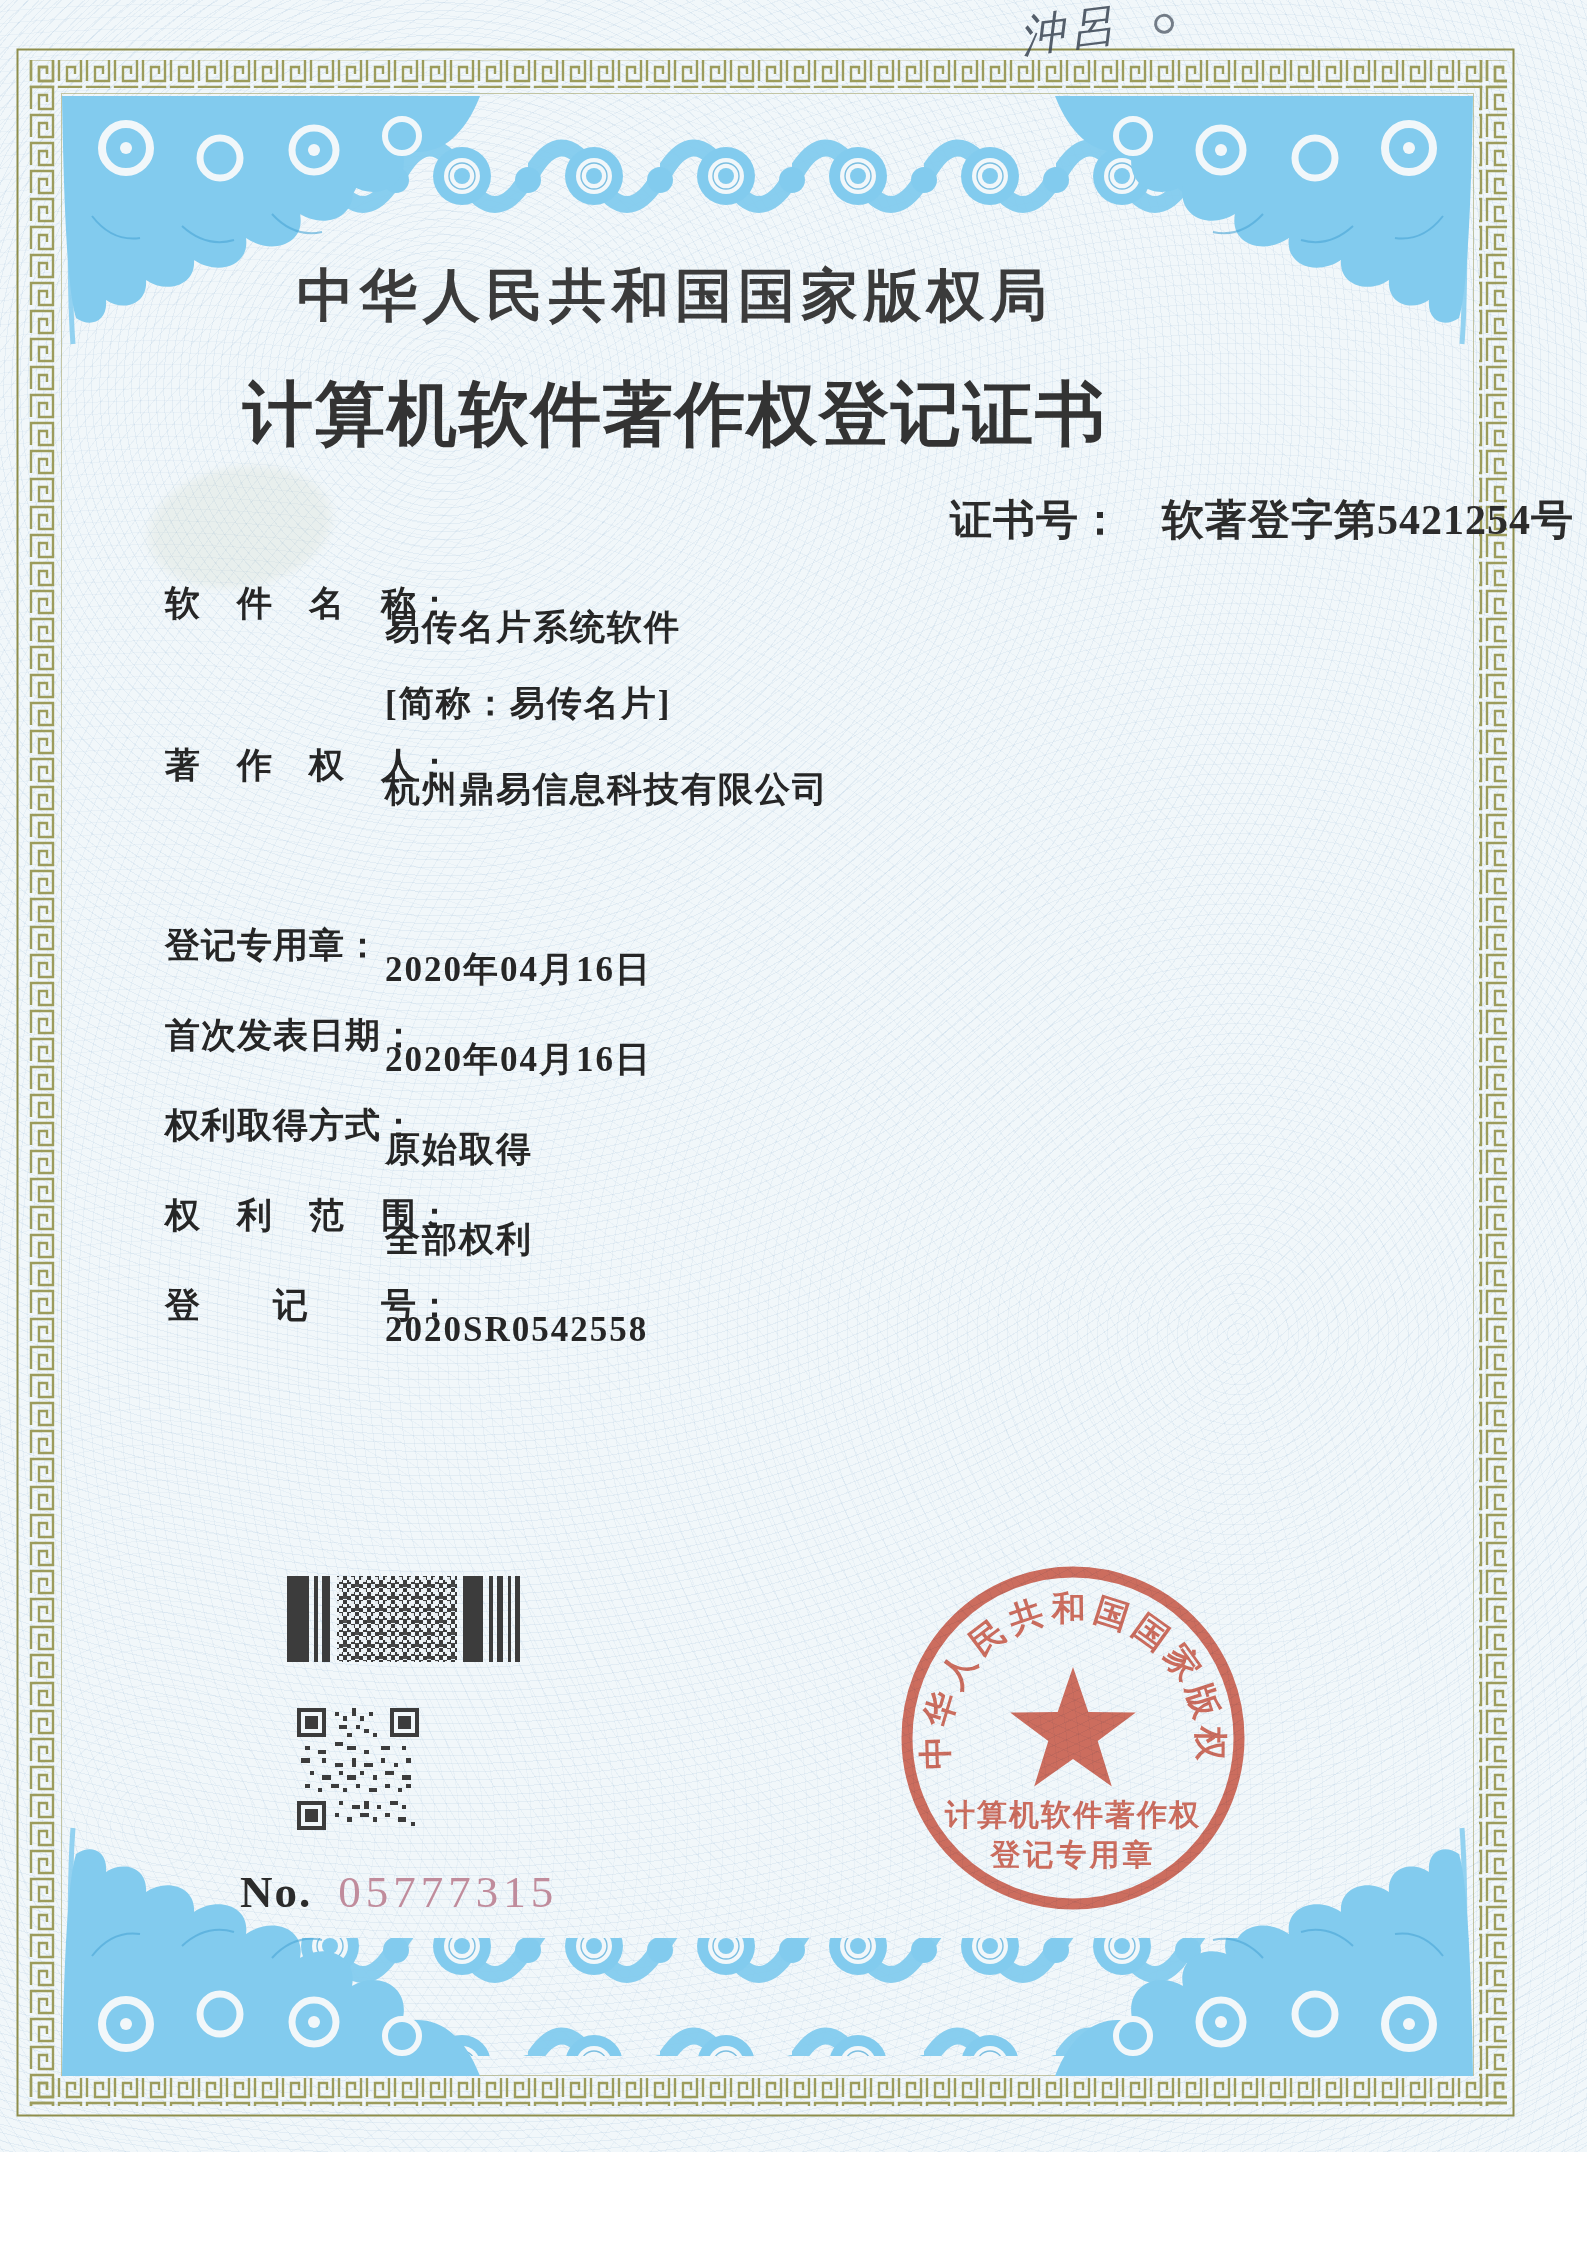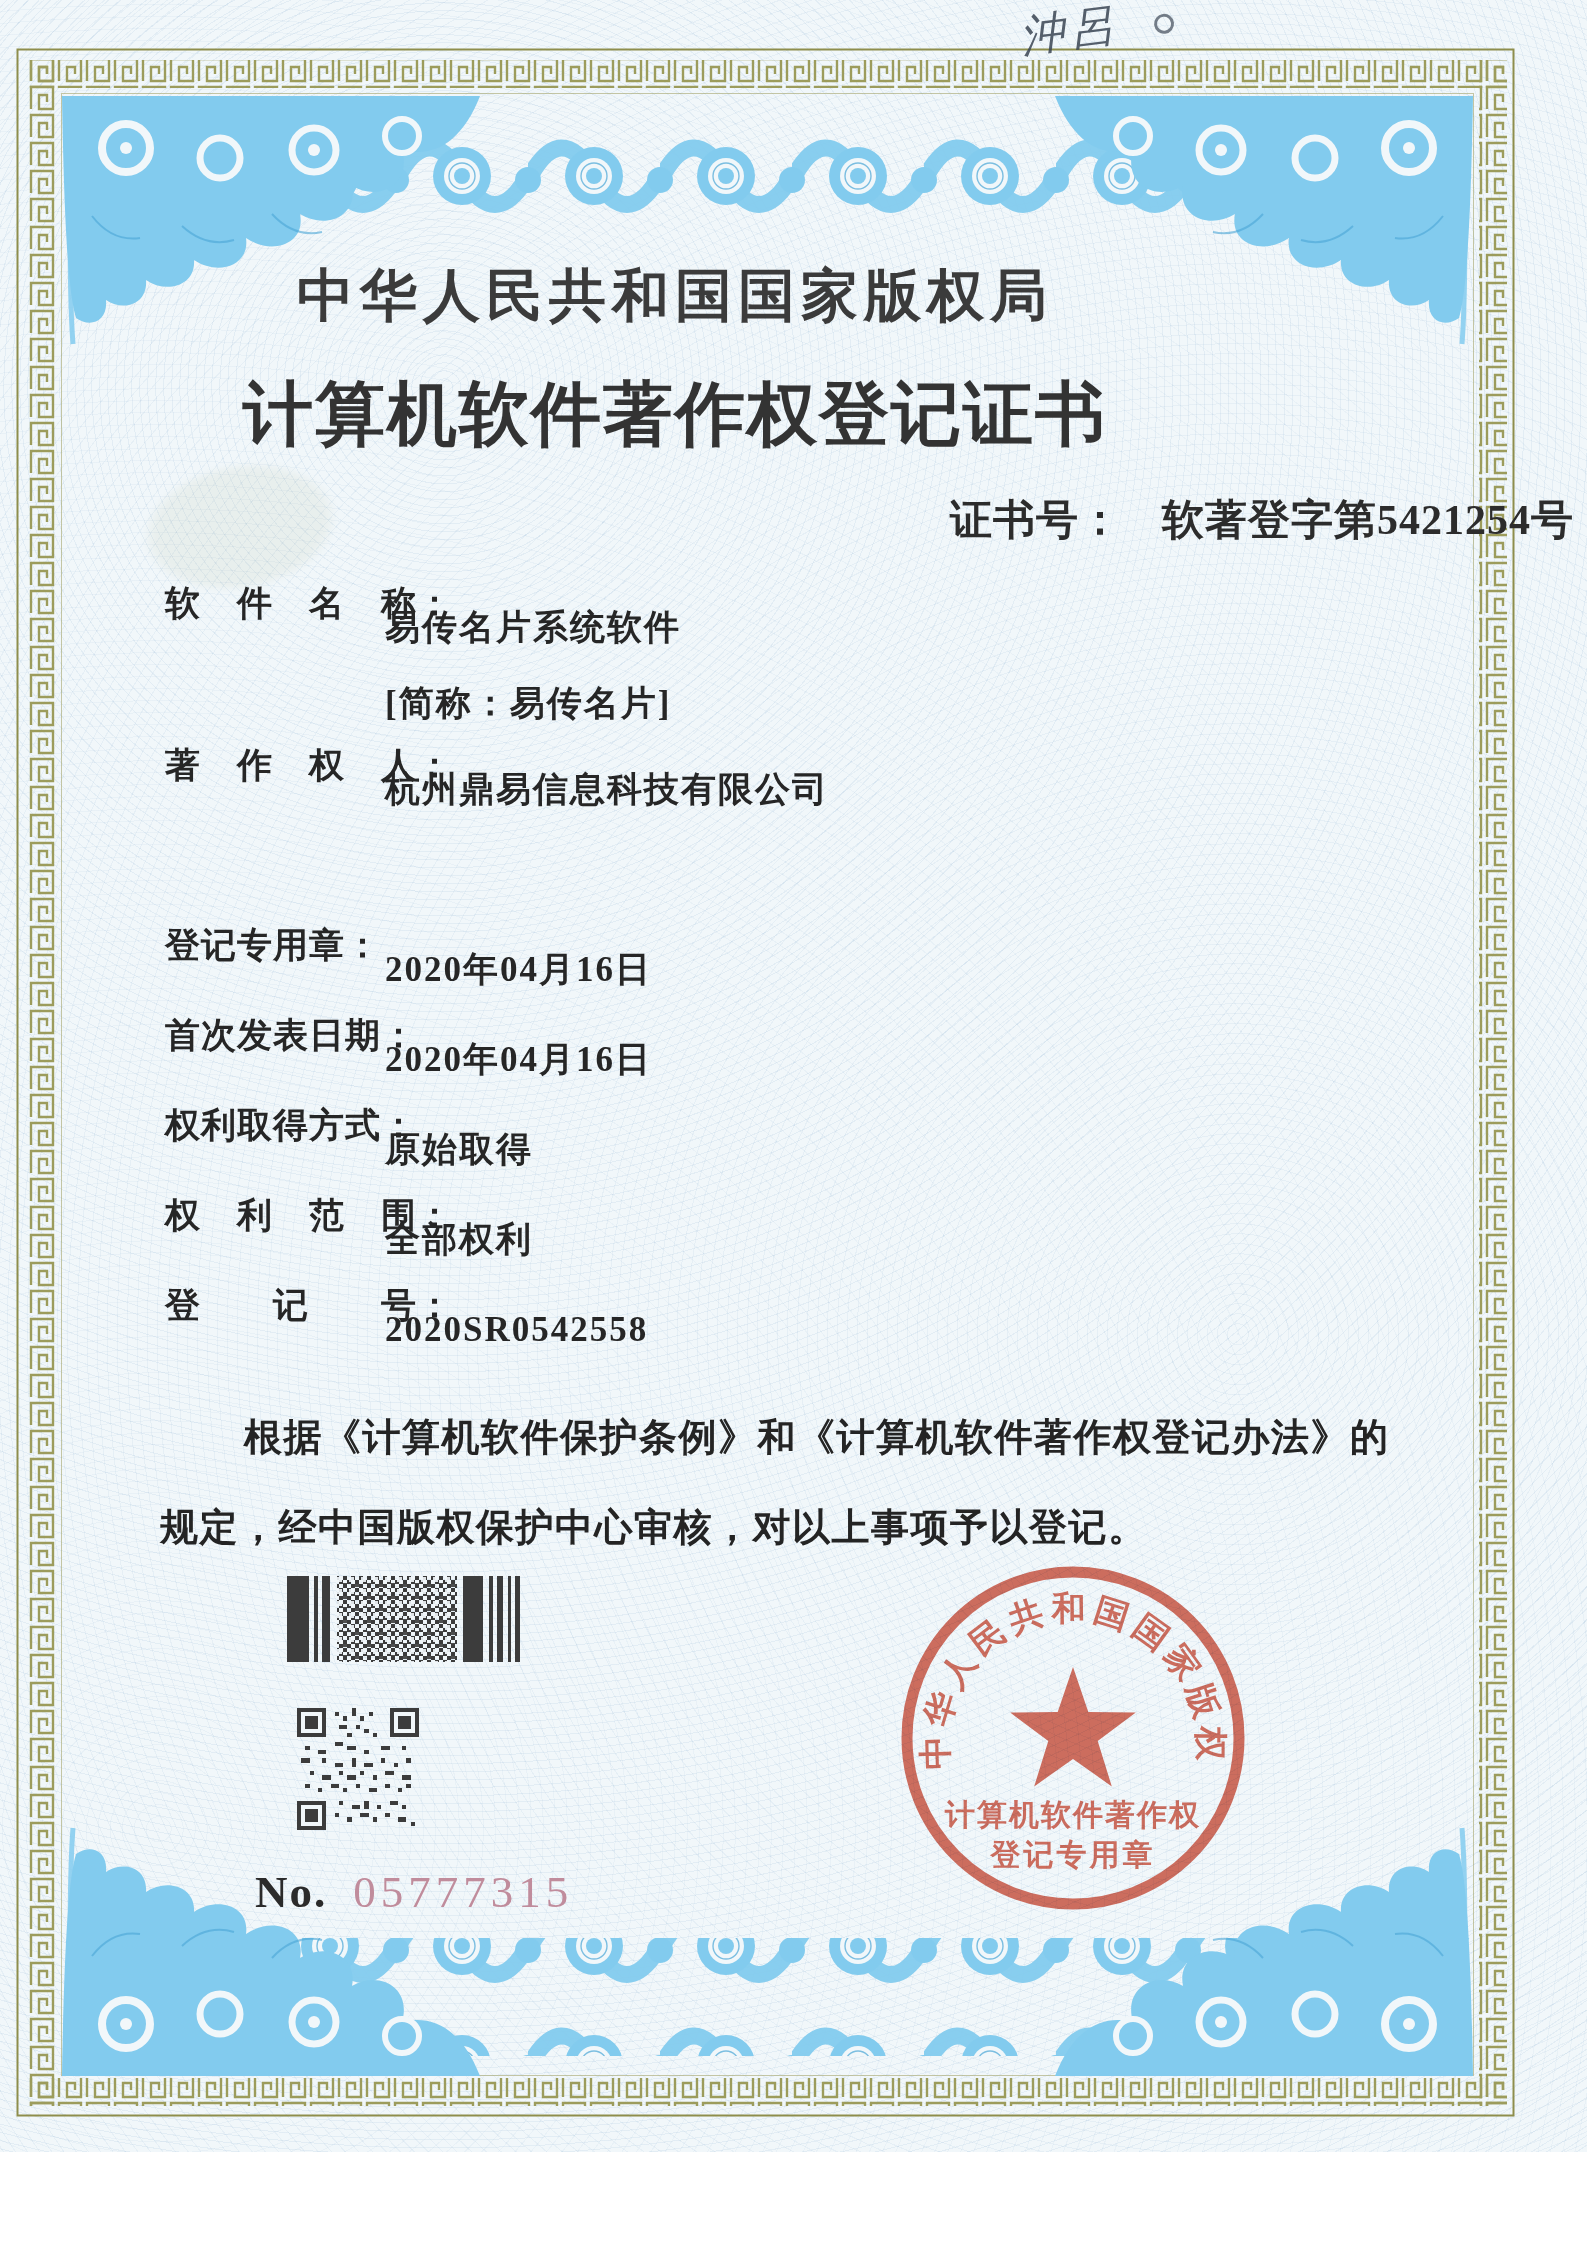--- a/index.html
+++ b/index.html
@@ -21,21 +21,21 @@
               letter-spacing:2px;color:#333;}
   .certno{position:absolute;left:950px;top:492px;font-size:42px;font-weight:700;color:#2c2c2c;letter-spacing:1px;}
   .certno .lbl{margin-right:40px;}
   .frow{position:absolute;left:165px;width:1300px;font-size:35px;font-weight:700;color:#262626;}
   .flabel{position:absolute;left:0;top:0;letter-spacing:1px;white-space:pre;}
   .fvalue{position:absolute;left:220px;top:0;}
   .fvalue div{line-height:56px;letter-spacing:2px;white-space:pre;margin-top:20px;}
   .statement{position:absolute;left:160px;top:1392px;width:1310px;font-size:38px;font-weight:600;
              color:#242424;line-height:90px;letter-spacing:1.5px;}
   .statement .l1{padding-left:84px;}
-  .serial{position:absolute;left:255px;top:1866px;font-size:45px;}
+  .serial{position:absolute;left:240px;top:1866px;font-size:45px;}
   .serial .no{color:#2b2b2b;letter-spacing:2px;font-weight:600;}
   .serial .num{color:#c08c9c;letter-spacing:5px;margin-left:26px;font-weight:400;}
   .issue-date{position:absolute;left:933px;top:1874px;font-size:45px;font-weight:700;
               color:#161616;letter-spacing:3px;
               font-family:"Liberation Serif","DejaVu Serif",serif;}
   .handnote{position:absolute;left:1020px;top:-2px;font-size:44px;color:#3a4553;
             transform:rotate(-7deg);opacity:.85;font-style:italic;letter-spacing:6px;}
   .handnote .dot{display:inline-block;width:14px;height:14px;border:3px solid #3a4553;
                  border-radius:50%;margin-left:34px;vertical-align:middle;opacity:.8;}
   .ghost-stamp{position:absolute;left:140px;top:462px;width:200px;height:130px;border-radius:50%;
@@ -145,24 +145,20 @@
         <div>全部权利</div>
       </div>
   </div>
   <div class="frow" style="top:1282px">
     <span class="flabel">登　　记　　号：</span>
     <div class="fvalue">
         <div>2020SR0542558</div>
       </div>
   </div>
 
-  <div class="statement">
-    <div class="l1">根据《计算机软件保护条例》和《计算机软件著作权登记办法》的</div>
-    <div class="l2">规定，经中国版权保护中心审核，对以上事项予以登记。</div>
-  </div>
 
   <svg class="abs" style="left:287px;top:1576px" width="233" height="86" viewBox="0 0 233 86">
     <defs>
       <pattern id="dm1" width="8" height="8" patternUnits="userSpaceOnUse">
         <rect x="0" y="0" width="4" height="4" fill="#3c3c3c"></rect>
           <rect x="4" y="4" width="4" height="4" fill="#3c3c3c"></rect>
       </pattern>
       <pattern id="dm2" width="12" height="12" patternUnits="userSpaceOnUse">
         <rect x="2" y="1" width="5" height="5" fill="#f1f7fa"></rect>
           <rect x="8" y="7" width="4" height="4" fill="#3c3c3c"></rect>

